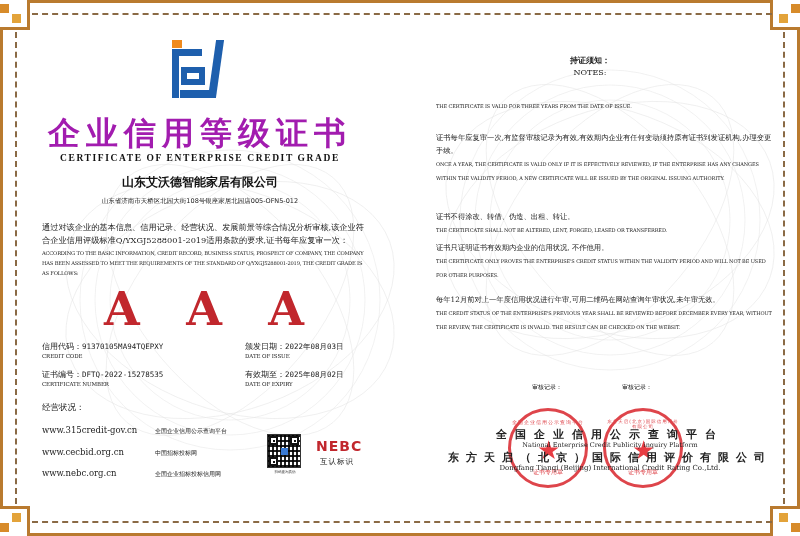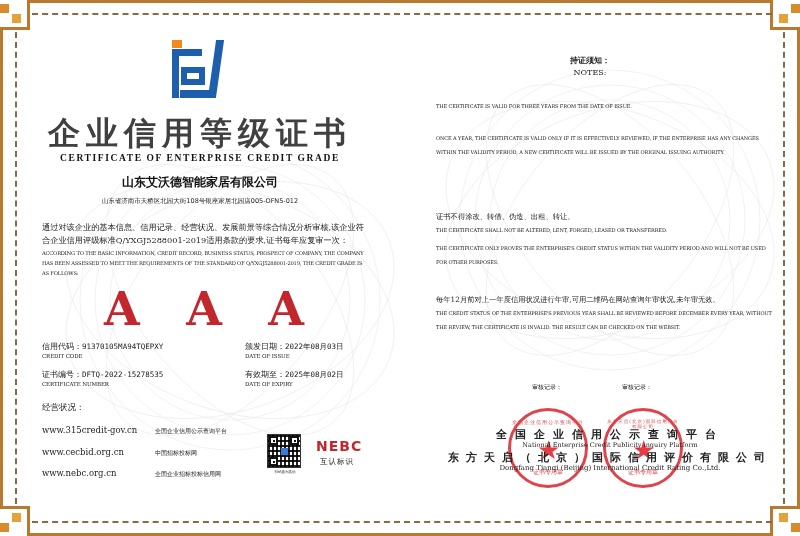--- a/index.html
+++ b/index.html
@@ -35,21 +35,21 @@
   
   .guilloche { position:absolute; left:0; top:0; width:800px; height:536px; pointer-events:none; }
   .logo { position:absolute; left:172px; top:40px; width:48px; height:58px; }
   .logo .orange { position:absolute; left:0; top:0; width:10px; height:8px; background:#f08a1c; }
   .logo .b1 { position:absolute; left:0; top:9px; width:7px; height:49px; background:#1e5fad; }
   .logo .b2 { position:absolute; left:0; top:9px; width:30px; height:7px; background:#1e5fad; }
   .logo .b3 { position:absolute; left:9px; top:27px; width:24px; height:18px; border:6px solid #1e5fad; }
   .logo .b4 { position:absolute; left:40px; top:0px; width:8px; height:58px; background:#1e5fad; transform:skewX(-8deg); }
   .logo .b5 { position:absolute; left:8px; top:50px; width:36px; height:8px; background:#1e5fad; }
 
-  .title-cn { position:absolute; left:40px; top:112px; width:320px; text-align:center; font-family:"DejaVu Sans", sans-serif; font-weight:bold; font-size:32px; letter-spacing:6px; color:#404040; }
+  .title-cn { position:absolute; left:40px; top:112px; width:320px; text-align:center; font-family:"DejaVu Sans", sans-serif; font-weight:bold; font-size:32px; letter-spacing:6px; color:#a21caf; }
   .title-en { position:absolute; left:40px; top:153px; width:320px; text-align:center; font-family:Liberation Serif, serif; font-weight:bold; font-size:9.5px; letter-spacing:1.6px; color:#111; }
   .company { position:absolute; left:40px; top:174px; width:320px; text-align:center; font-family:"DejaVu Sans", sans-serif; font-weight:bold; font-size:12px; color:#111; }
   .address { position:absolute; left:40px; top:197px; width:320px; text-align:center; font-family:"DejaVu Sans", sans-serif; font-size:6.5px; color:#222; }
   .intro-cn { position:absolute; left:42px; top:221px; width:322px; font-size:8.2px; line-height:13px; color:#222; }
   .intro-en { position:absolute; left:42px; top:248px; width:322px; font-size:5.2px; line-height:10px; color:#222; letter-spacing:-0.2px; }
 
   .grade { position:absolute; left:104px; top:282px; width:200px; display:flex; justify-content:space-between; }
   .grade span { font-family:"DejaVu Serif", serif; font-weight:bold; font-size:46px; color:#c1272d; }
 
   .field { position:absolute; font-size:8px; color:#222; }
@@ -211,27 +211,29 @@
 <div class="nebc">NEBC</div>
 <div class="nebc-sub">互认标识</div>
 
 <div class="notes-title">持证须知：</div>
 <div class="notes-title-en">NOTES:</div>
 
 <div class="rt n1">
   <div class="en">THE CERTIFICATE IS VALID FOR THREE YEARS FROM THE DATE OF ISSUE.</div>
 </div>
 <div class="rt n2">
+  <div class="cn">证书每年应复审一次,有监督审核记录为有效,有效期内企业有任何变动须持原有证书到发证机构,办理变更手续。</div>
   <div class="en">ONCE A YEAR, THE CERTIFICATE IS VALID ONLY IF IT IS EFFECTIVELY REVIEWED, IF THE ENTERPRISE HAS ANY CHANGES WITHIN THE VALIDITY PERIOD, A NEW CERTIFICATE WILL BE ISSUED BY THE ORIGINAL ISSUING AUTHORITY.</div>
 </div>
 <div class="rt n3">
   <div class="cn">证书不得涂改、转借、伪造、出租、转让。</div>
   <div class="en">THE CERTIFICATE SHALL NOT BE ALTERED, LENT, FORGED, LEASED OR TRANSFERRED.</div>
 </div>
 <div class="rt n4">
+  <div class="cn">证书只证明证书有效期内企业的信用状况, 不作他用。</div>
   <div class="en">THE CERTIFICATE ONLY PROVES THE ENTERPRISE'S CREDIT STATUS WITHIN THE VALIDITY PERIOD AND WILL NOT BE USED FOR OTHER PURPOSES.</div>
 </div>
 <div class="rt n5">
   <div class="cn">每年12月前对上一年度信用状况进行年审,可用二维码在网站查询年审状况,未年审无效。</div>
   <div class="en">THE CREDIT STATUS OF THE ENTERPRISE'S PREVIOUS YEAR SHALL BE REVIEWED BEFORE DECEMBER EVERY YEAR, WITHOUT THE REVIEW, THE CERTIFICATE IS INVALID. THE RESULT CAN BE CHECKED ON THE WEBSIT.</div>
 </div>
 
 <div class="audit audit1">审核记录：</div>
 <div class="audit audit2">审核记录：</div>
 

